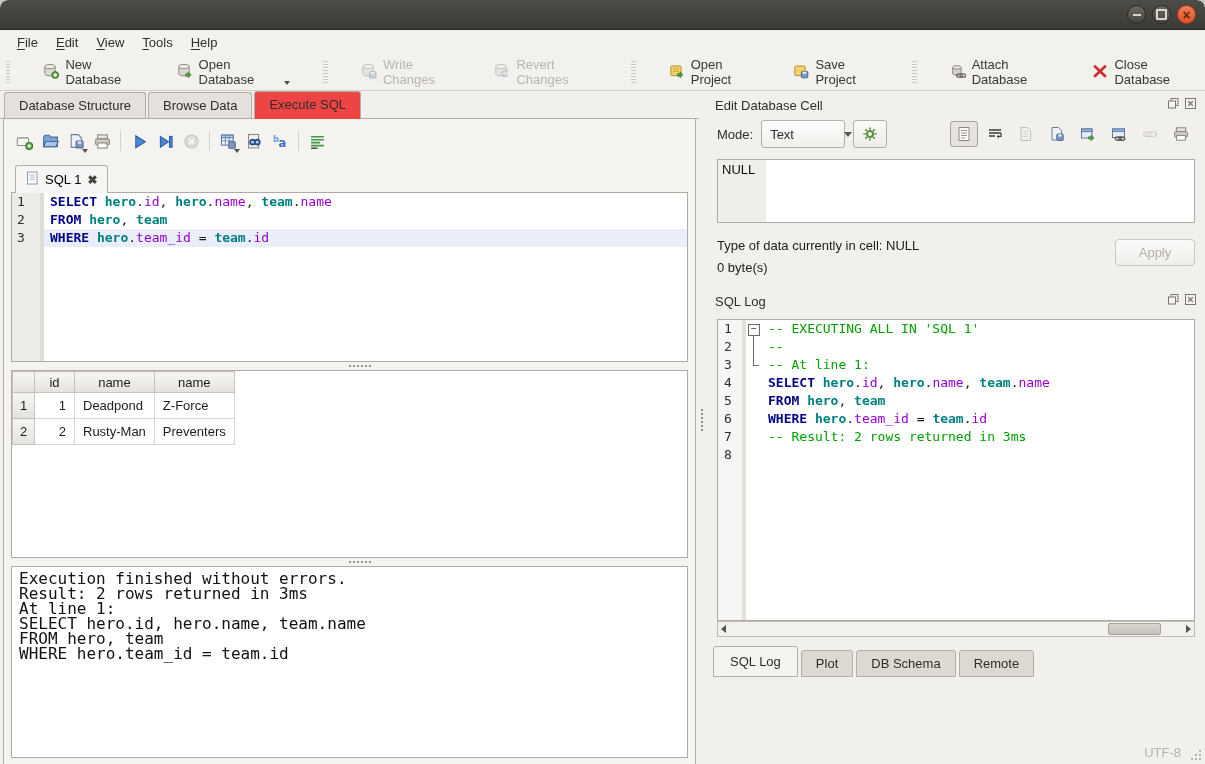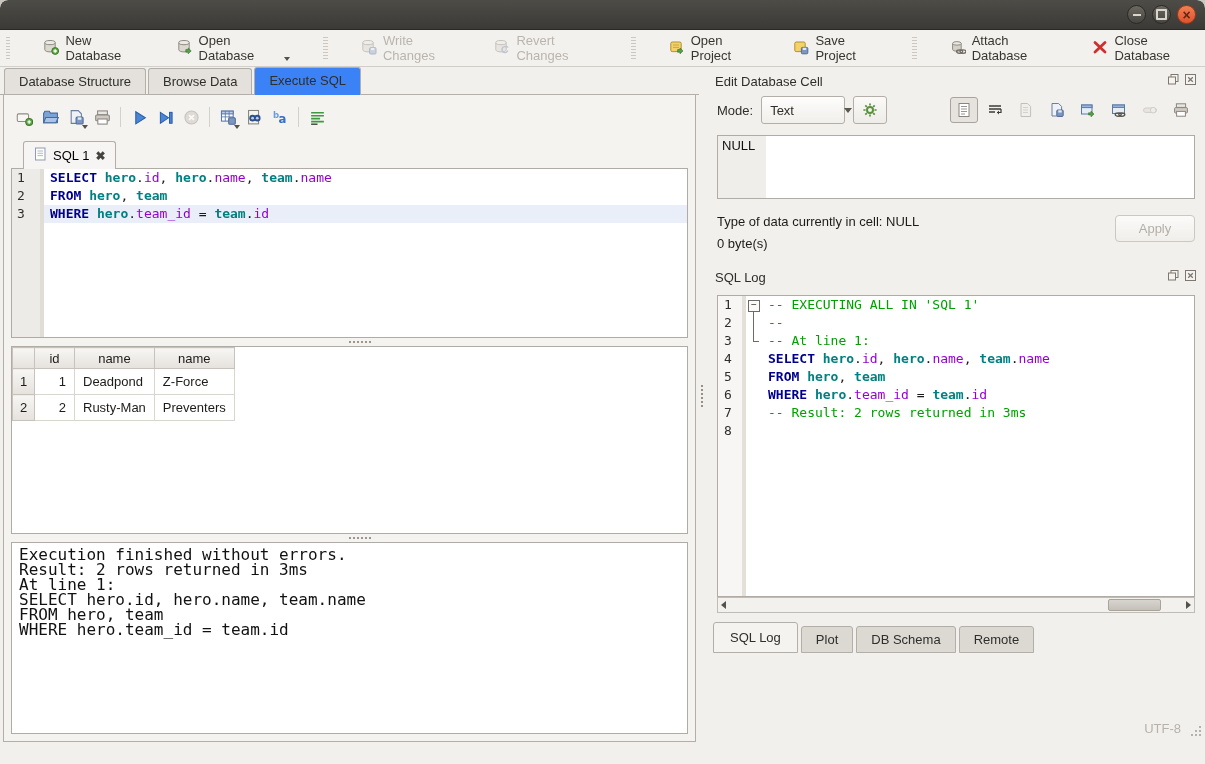--- a/index.html
+++ b/index.html
@@ -36,33 +36,33 @@
   .left { width:699px; display:flex; flex-direction:column; }
   .vsplitter { width:6px; display:flex; align-items:center; justify-content:center; }
   .vdots { width:2px; height:2px; background:#938f88;
            box-shadow:0 4px #938f88,0 8px #938f88,0 12px #938f88,0 16px #938f88,0 20px #938f88; margin-top:-12px;}
   .right { width:500px; display:flex; flex-direction:column; background:#f2f0ed; }
 
   
   .maintabs { display:flex; align-items:flex-end; height:30px; padding-left:4px; border-bottom:1px solid #b3afa8; }
   .mtab { font-size:13px; padding:5px 14px; border:1px solid #b3afa8; border-bottom:none; background:#e4e1dc;
           margin-right:2px; border-radius:3px 3px 0 0; color:#2f2e2b; }
-  .mtab.active { background:#3b82f6; padding-bottom:7px; margin-bottom:-1px; }
+  .mtab.active { background:#ef4444; padding-bottom:7px; margin-bottom:-1px; }
   .page { flex:1; margin:0 3px 10px 3px; border:1px solid #b3afa8; border-top:none; background:#f4f3f0;
           padding:7px 7px 0 7px; display:flex; flex-direction:column; }
 
   
   .sqltoolbar { display:flex; align-items:center; height:30px; }
   .ibtn { width:26px; height:26px; display:flex; align-items:center; justify-content:center; position:relative; }
   .ibtn .caret { position:absolute; right:1px; bottom:1px; width:0; height:0; border-left:3px solid transparent;
                  border-right:3px solid transparent; border-top:4px solid #55524c; }
   .isep { width:1px; height:20px; background:#d4d0ca; margin:0 5px; }
   .sqltabs { display:flex; align-items:flex-end; height:30px; margin-top:6px; }
   .stab { display:flex; align-items:center; gap:6px; font-size:13px; background:#f6f5f3; border:1px solid #b3afa8;
-          border-bottom:none; border-radius:3px 3px 0 0; padding:5px 10px; margin-left:12px; margin-bottom:-1px; z-index:1; }
+          border-bottom:none; border-radius:3px 3px 0 0; padding:5px 10px; margin-left:4px; margin-bottom:-1px; z-index:1; }
   .stab .x { color:#45433e; font-weight:bold; font-size:12px; }
 
   
   .editor { height:170px; border:1px solid #b0aca5; font-family:"DejaVu Sans Mono",monospace; font-size:13px;
             background:linear-gradient(90deg,#ecebe8 0 28px,#e0ddd7 28px 32px,#ffffff 32px); overflow:hidden; }
   .cl { display:flex; height:18px; line-height:18px; }
   .ln { width:32px; padding-left:5px; color:#2f2e2b; flex:none; }
   .code { flex:1; padding-left:6px; white-space:pre; }
   .cur .code { background:#e9eef8; }
   .tk-kw { color:#00008b; font-weight:bold; }
@@ -151,20 +151,27 @@
 <div class="window">
 
   <div class="titlebar">
     <div class="winctrl">
       <span class="wbtn wmin"></span>
       <span class="wbtn wmax"></span>
       <span class="wbtn wclose"></span>
     </div>
   </div>
 
+  <div class="menubar">
+    <span class="menu-item"><u>F</u>ile</span>
+    <span class="menu-item"><u>E</u>dit</span>
+    <span class="menu-item"><u>V</u>iew</span>
+    <span class="menu-item"><u>T</u>ools</span>
+    <span class="menu-item"><u>H</u>elp</span>
+  </div>
 
   <div class="toolbar">
     <span class="tgrip"></span>
     <div class="tbtn">
       <span><svg width="16" height="16" viewBox="0 0 16 16">
             <path d="M1.8 3.6v7.2c0 1.2 2.3 2.1 5.2 2.1s5.2-.9 5.2-2.1V3.6" fill="#dcd8d0" stroke="#8f8b83"></path>
             <ellipse cx="7" cy="3.6" rx="5.2" ry="2.1" fill="#eceae4" stroke="#8f8b83"></ellipse>
             <circle cx="12.2" cy="12" r="3.4" fill="#62a947" stroke="#3c7a28"></circle>
             <path d="M12.2 10.3v3.4M10.5 12h3.4" stroke="#fff" stroke-width="1.3"></path>
           </svg></span>

